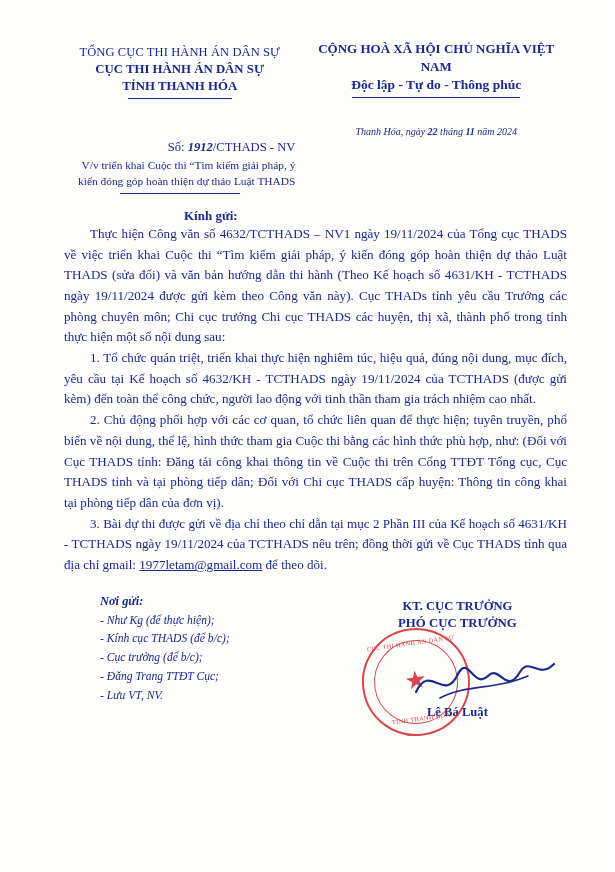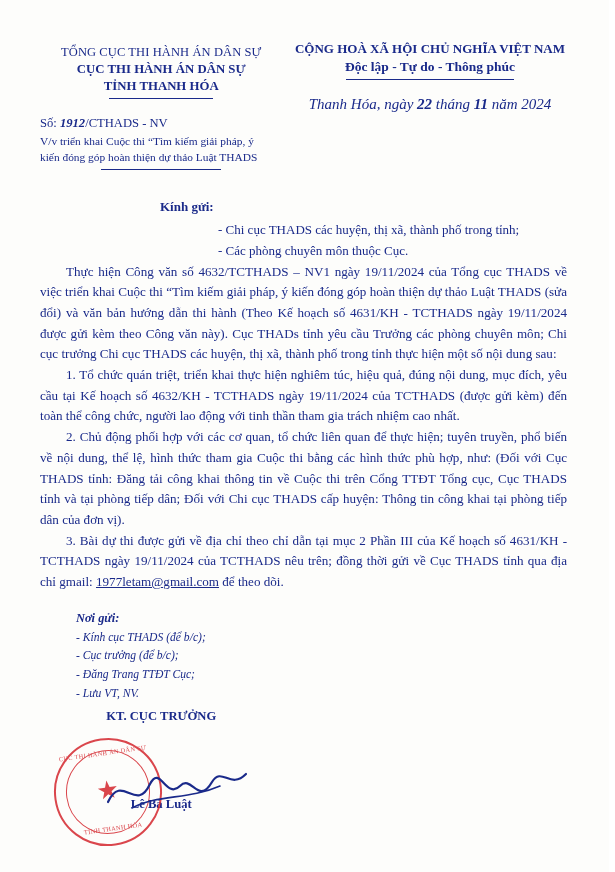--- a/index.html
+++ b/index.html
@@ -14,21 +14,21 @@
     font-family: "Liberation Serif", serif;
     color: #1a2a8a;
     overflow: hidden;
   }
   .page {
     position: relative;
     width: 609px;
     height: 872px;
     background: #fdfdfb;
     box-sizing: border-box;
-    padding: 40px 42px 20px 40px;
+    padding: 40px 42px 20px 64px;
   }
 
   
   .header {
     display: flex;
     flex-direction: row;
     align-items: flex-start;
     justify-content: space-between;
   }
   .header-left {
@@ -71,57 +71,57 @@
     font-weight: bold;
     line-height: 1.4;
   }
   .underline-nation {
     width: 168px;
     height: 1px;
     background: #1a2a8a;
     margin: 2px auto 0 auto;
   }
   .place-date {
-    margin-top: 16px;
-    font-size: 15px;
+    margin-top: 28px;
+    font-size: 10px;
     font-style: italic;
     text-align: center;
   }
   .hand {
     font-family: "Liberation Serif", serif;
     font-style: italic;
     font-weight: bold;
   }
 
   
   .numblock {
     margin-top: 2px;
     width: 46%;
-    text-align: left;
+    text-align: right;
     position: relative;
   }
   .numline {
     font-size: 12.6px;
     line-height: 1.4;
   }
   .subject {
     font-size: 11.4px;
     line-height: 1.32;
     margin-top: 1px;
   }
   .numunderline {
     width: 120px;
     height: 1px;
     background: #1a2a8a;
     margin: 4px auto 2px auto;
   }
 
   
   .kinh-gui {
-    margin-top: 29px;
+    margin-top: 14px;
     font-size: 13px;
     font-weight: bold;
     padding-left: 120px;
   }
   .recipients {
     margin-top: 4px;
     padding-left: 178px;
     font-size: 13px;
     line-height: 1.65;
   }
@@ -135,21 +135,21 @@
   .body-text p {
     margin: 0 0 0 0;
     text-indent: 26px;
   }
   .underline-txt { text-decoration: underline; }
 
   
   .footer {
     margin-top: 18px;
     display: flex;
-    flex-direction: column;
+    flex-direction: row;
     justify-content: space-between;
     align-items: flex-start;
   }
   .footer-left {
     width: 52%;
     font-size: 11.6px;
     padding-left: 36px;
   }
   .footer-left .noi-gui {
     font-weight: bold;
@@ -271,42 +271,40 @@
     <div class="numline">
       <span>Số:</span>
       <span class="hand">1912</span><span>/CTHADS - NV</span>
     </div>
     <div class="subject">V/v triển khai Cuộc thi “Tìm kiếm giải pháp, ý</div>
     <div class="subject">kiến đóng góp hoàn thiện dự thảo Luật THADS</div>
     <div class="numunderline"></div>
   </div>
 
   <div class="kinh-gui">Kính gửi:</div>
-  <div class="recipients">
-    <div>- Chi cục THADS các huyện, thị xã, thành phố trong tỉnh;</div>
-    <div>- Các phòng chuyên môn thuộc Cục.</div>
-  </div>
 
   <div class="body-text">
     <p>Thực hiện Công văn số 4632/TCTHADS – NV1 ngày 19/11/2024 của Tổng cục THADS về việc triển khai Cuộc thi “Tìm kiếm giải pháp, ý kiến đóng góp hoàn thiện dự thảo Luật THADS (sửa đổi) và văn bản hướng dẫn thi hành (Theo Kế hoạch số 4631/KH - TCTHADS ngày 19/11/2024 được gửi kèm theo Công văn này). Cục THADs tỉnh yêu cầu Trưởng các phòng chuyên môn; Chi cục trưởng Chi cục THADS các huyện, thị xã, thành phố trong tỉnh thực hiện một số nội dung sau:</p>
     <p>1. Tổ chức quán triệt, triển khai thực hiện nghiêm túc, hiệu quả, đúng nội dung, mục đích, yêu cầu tại Kế hoạch số 4632/KH - TCTHADS ngày 19/11/2024 của TCTHADS (được gửi kèm) đến toàn thể công chức, người lao động với tinh thần tham gia trách nhiệm cao nhất.</p>
     <p>2. Chủ động phối hợp với các cơ quan, tổ chức liên quan để thực hiện; tuyên truyền, phổ biến về nội dung, thể lệ, hình thức tham gia Cuộc thi bằng các hình thức phù hợp, như: (Đối với Cục THADS tỉnh: Đăng tải công khai thông tin về Cuộc thi trên Cổng TTĐT Tổng cục, Cục THADS tỉnh và tại phòng tiếp dân; Đối với Chi cục THADS cấp huyện: Thông tin công khai tại phòng tiếp dân của đơn vị).</p>
     <p><span>3. Bài dự thi được gửi về địa chỉ theo chỉ dẫn tại mục 2 Phần III của Kế hoạch số 4631/KH - TCTHADS ngày 19/11/2024 của TCTHADS nêu trên; đồng thời gửi về Cục THADS tỉnh qua địa chỉ gmail: </span><span class="underline-txt">1977letam@gmail.com</span><span> để theo dõi.</span></p>
   </div>
 
   <div class="footer">
     <div class="footer-left">
       <div class="noi-gui">Nơi gửi:</div>
+      <div class="nl">- Như Kg (để thực hiện);</div>
       <div class="nl">- Kính cục THADS (để b/c);</div>
       <div class="nl">- Cục trưởng (để b/c);</div>
       <div class="nl">- Đăng Trang TTĐT Cục;</div>
       <div class="nl">- Lưu VT, NV.</div>
     </div>
     <div class="footer-right">
       <div class="sig-title1">KT. CỤC TRƯỞNG</div>
+      <div class="sig-title2">PHÓ CỤC TRƯỞNG</div>
 
       <div class="seal">
         <div class="seal-inner"></div>
         <div class="seal-text-top">CỤC THI HÀNH ÁN DÂN SỰ</div>
         <div class="seal-star">★</div>
         <div class="seal-text-bottom">TỈNH THANH HÓA</div>
       </div>
 
       <svg class="signature-scribble" viewBox="0 0 150 66">
         <path d="M6,46 C20,16 34,58 48,28 C58,8 64,44 78,30 C90,18 96,50 110,26 C120,10 128,34 144,18" fill="none" stroke="#1a2a8a" stroke-width="2.2" stroke-linecap="round"></path>

